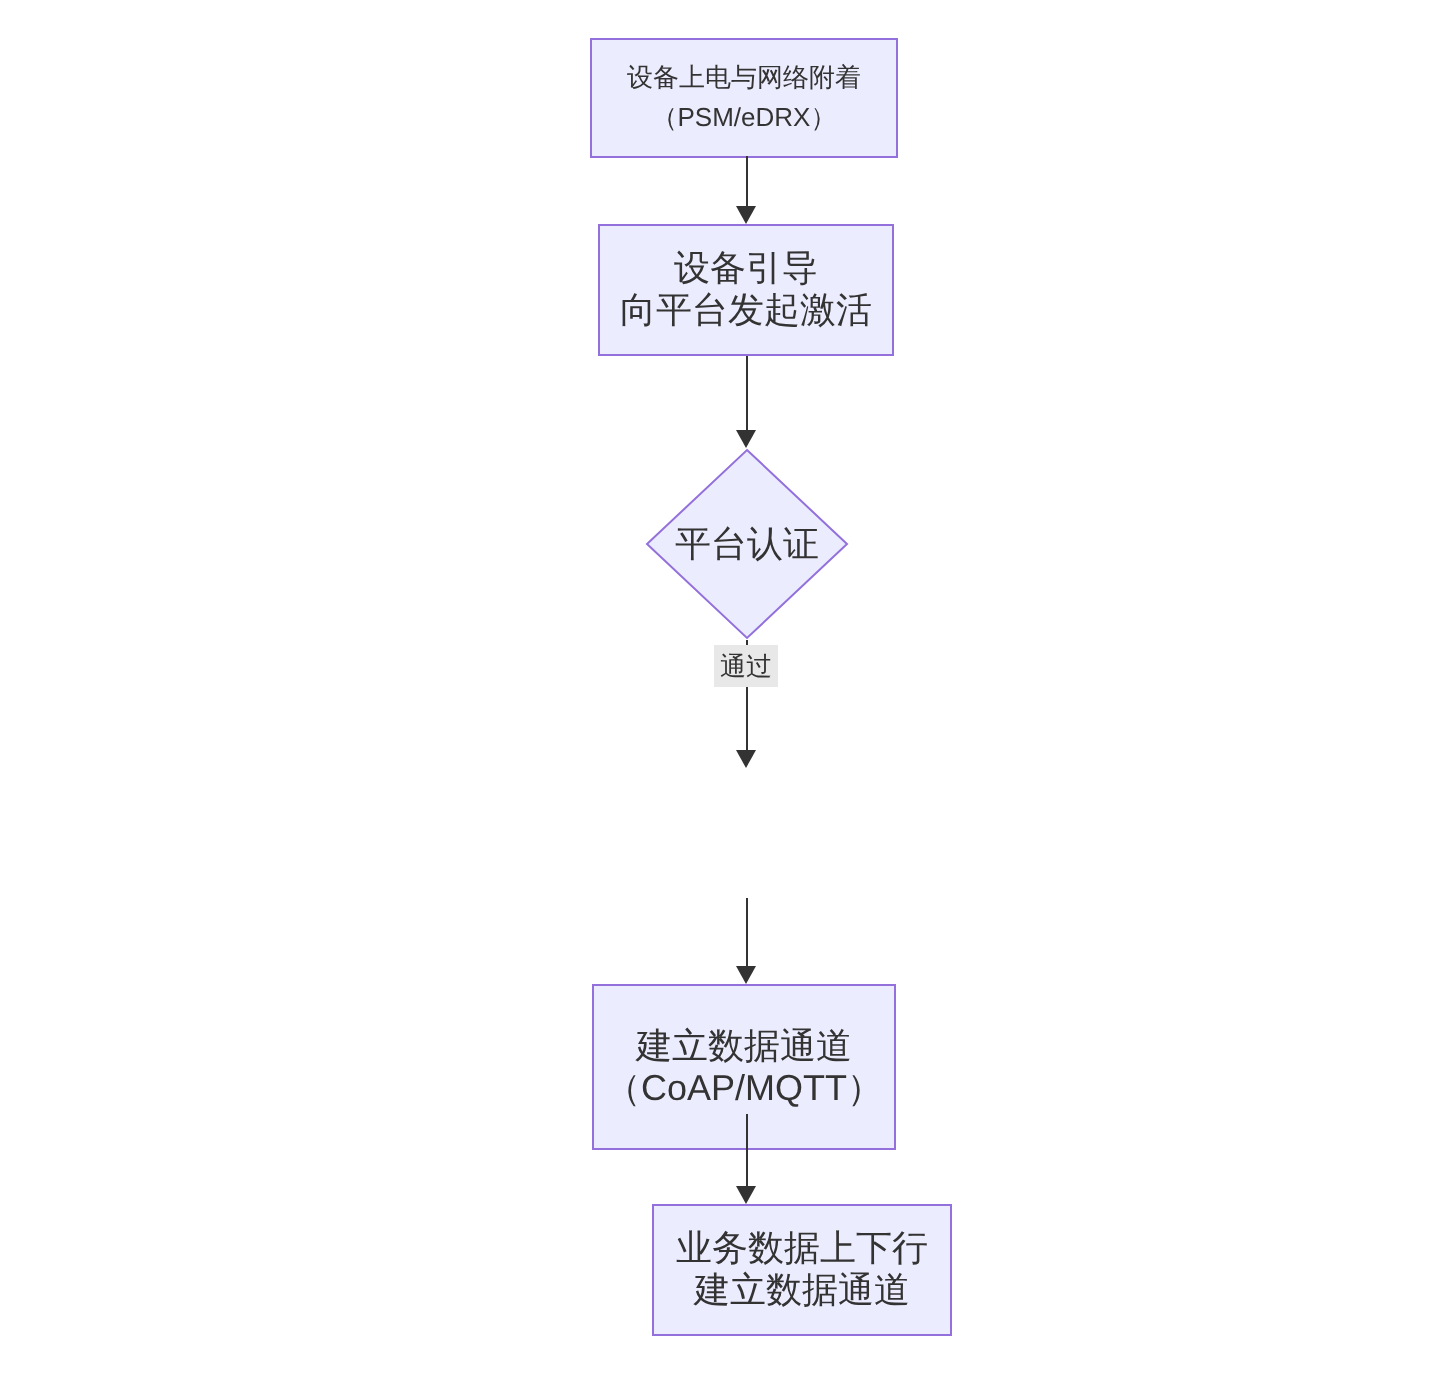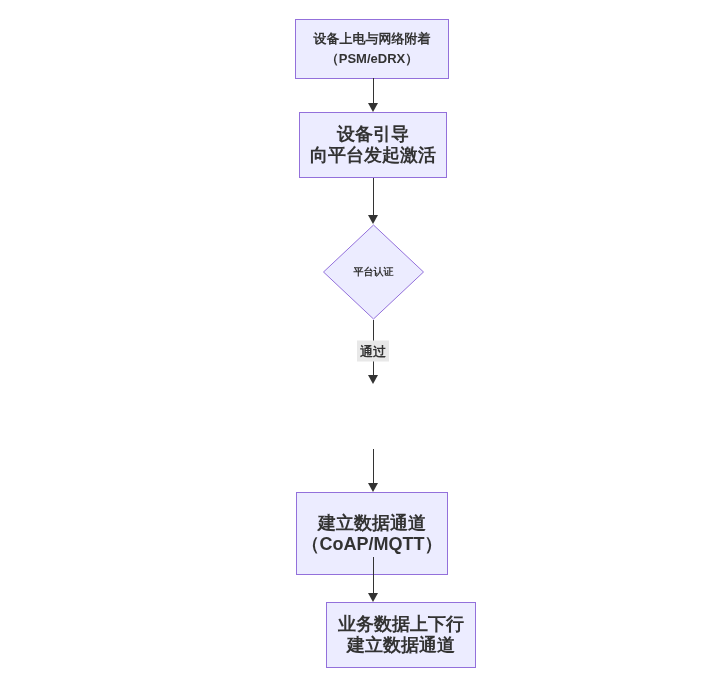--- a/index.html
+++ b/index.html
@@ -5,21 +5,20 @@
   * { box-sizing: border-box; }
   html, body { margin: 0; padding: 0; background: #ffffff; }
   .canvas {
     position: relative;
     width: 726px;
     height: 700px;
     background: #ffffff;
     font-family: "Liberation Sans", sans-serif;
     color: #333333;
     overflow: hidden;
-    font-weight: bold;
   }
   .node {
     position: absolute;
     background: #ECECFF;
     border: 1px solid #9370DB;
     display: flex;
     flex-direction: column;
     align-items: center;
     justify-content: center;
     text-align: center;
@@ -45,21 +44,21 @@
   }
   .diamond-wrap { position: absolute; }
   .diamond-wrap svg { display: block; }
   .diamond-wrap polygon { fill: #ECECFF; stroke: #9370DB; stroke-width: 1; }
   .diamond-label {
     position: absolute;
     inset: 0;
     display: flex;
     align-items: center;
     justify-content: center;
-    font-size: 10px;
+    font-size: 18px;
     color: #333333;
   }
   .edge-label {
     position: absolute;
     transform: translate(-50%, -50%);
     background: #e8e8e8;
     padding: 2px 3px;
     font-size: 13px;
     line-height: 17px;
     white-space: nowrap;
@@ -70,21 +69,21 @@
   #n2 { left: 299px; top: 112px; width: 148px; height: 66px; }
   #n3 { left: 322px; top: 224px; width: 103px; height: 96px; }
   #n4 { left: 295px; top: 384px; width: 153px; height: 65px; }
   #n5 { left: 296px; top: 492px; width: 152px; height: 83px; }
   #n6 { left: 297px; top: 602px; width: 150px; height: 66px; margin-left: 29px; }
   #a1 { left: 368px; top: 78px;  height: 34px; }
   #a2 { left: 368px; top: 178px; height: 46px; }
   #a3 { left: 368px; top: 320px; height: 64px; }
   #a4 { left: 368px; top: 449px; height: 43px; }
   #a5 { left: 368px; top: 557px; height: 45px; }
-  #edge-label-pass { left: 373px; top: 351px; }
+  #edge-label-pass { left: 373px; top: 333px; }
 </style>
 </head>
 <body>
 
 <div class="canvas">
 
   <div id="n1" class="node small">
     <span class="node-line">设备上电与网络附着</span>
     <span class="node-line">（PSM/eDRX）</span>
   </div>

